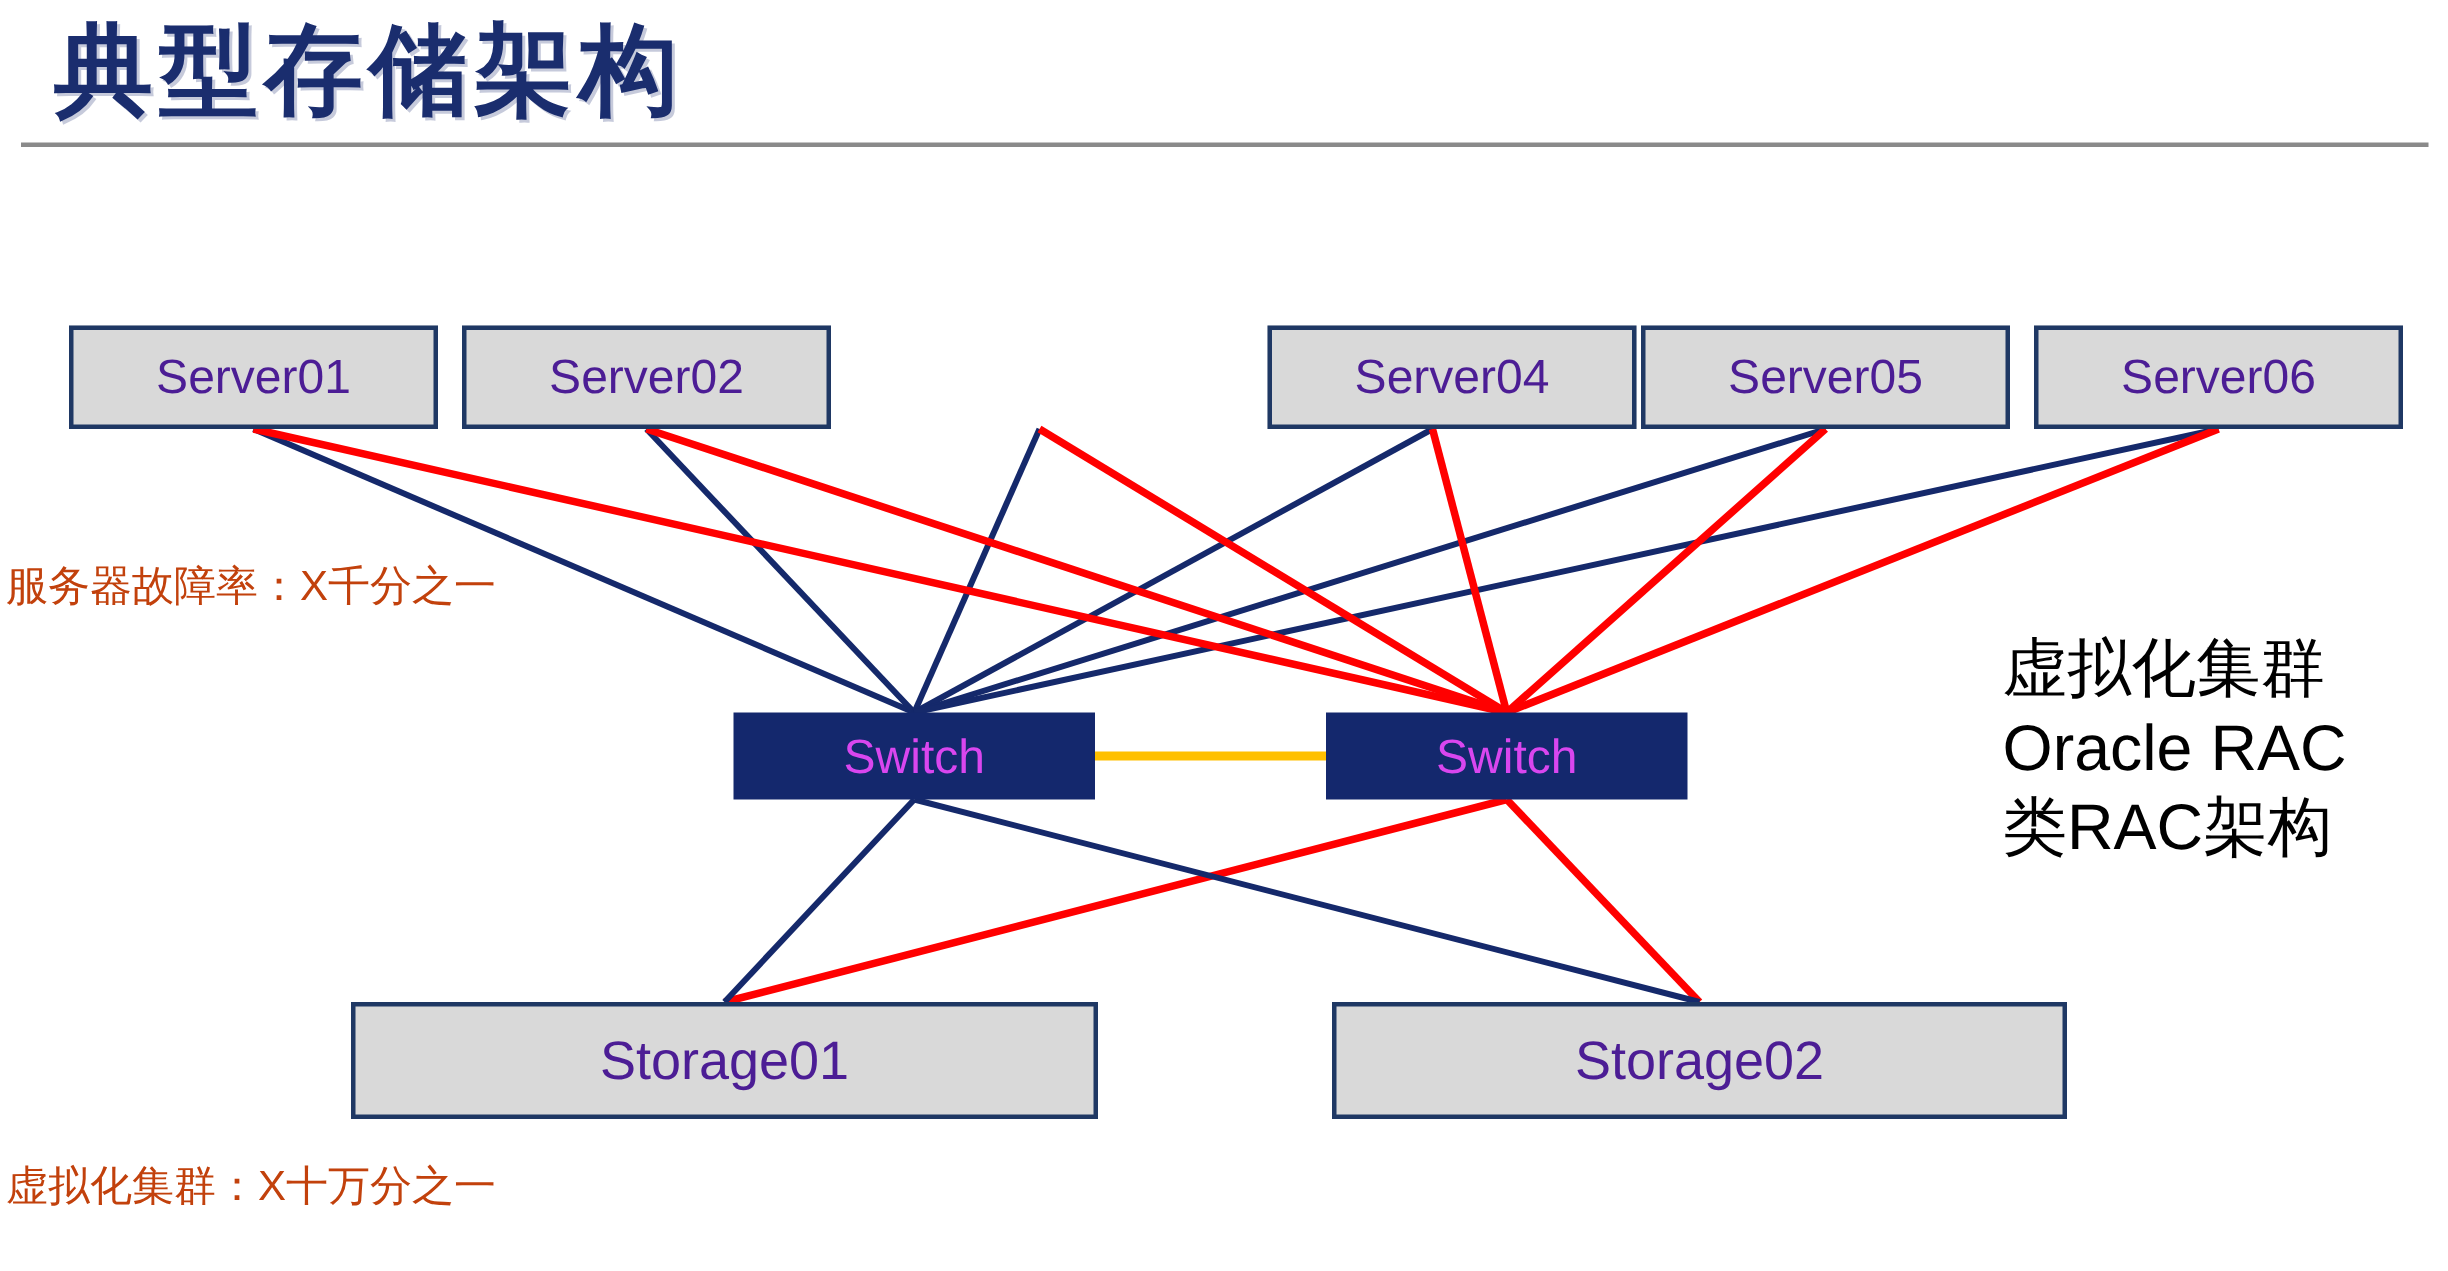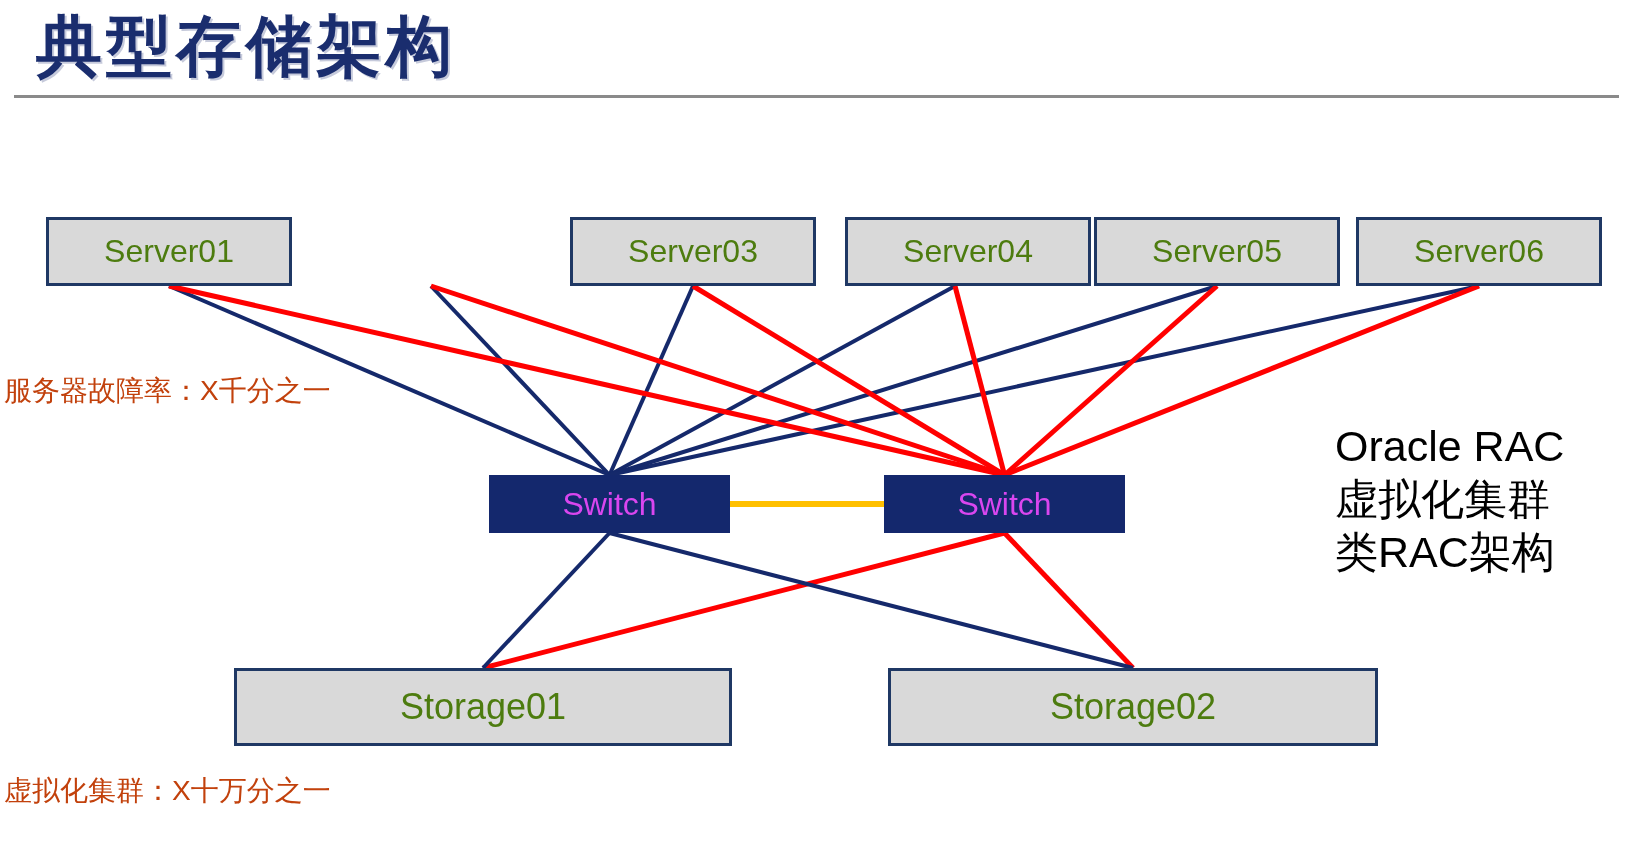--- a/index.html
+++ b/index.html
@@ -29,21 +29,21 @@
   }
 
   .node {
     position: absolute; box-sizing: border-box;
     display: flex; align-items: center; justify-content: center;
     z-index: 2; white-space: nowrap;
   }
   .gray-box {
     background: #D9D9D9;
     border: 3px solid #1F3864;
-    color: #4d7c0f;
+    color: #4c1d95;
   }
   .server { top: 217px; width: 246px; height: 69px; font-size: 32px; }
   #server-1 { left: 46px; }  #server-2 { left: 308px; }
   #server-3 { left: 570px; } #server-4 { left: 832px; margin-left: 13px; }
   #server-5 { left: 1094px; } #server-6 { left: 1356px; }
 
   .switch {
     top: 475px; width: 241px; height: 58px;
     background: #14286D; color: #d946ef; font-size: 32px;
   }
@@ -89,34 +89,34 @@
       <line x1="1217" y1="286" x2="1004.5" y2="475" stroke="#FF0000" stroke-width="5"></line>
       <line x1="1479" y1="286" x2="1004.5" y2="475" stroke="#FF0000" stroke-width="5"></line>
       <line x1="1004.5" y1="533" x2="483" y2="668" stroke="#FF0000" stroke-width="5"></line>
       <line x1="1004.5" y1="533" x2="1133" y2="668" stroke="#FF0000" stroke-width="5"></line>
       <line x1="609.5" y1="533" x2="483" y2="668" stroke="#15296B" stroke-width="4"></line>
       <line x1="609.5" y1="533" x2="1133" y2="668" stroke="#15296B" stroke-width="4"></line>
       <line x1="730" y1="504" x2="884" y2="504" stroke="#FFC000" stroke-width="6"></line>
     </svg>
 
   <div class="node gray-box server" id="server-1">Server01</div>
-  <div class="node gray-box server" id="server-3">Server03</div>
+  <div class="node gray-box server" id="server-2">Server02</div>
   <div class="node gray-box server" id="server-4">Server04</div>
   <div class="node gray-box server" id="server-5">Server05</div>
   <div class="node gray-box server" id="server-6">Server06</div>
 
   <div class="note" id="server-failure-note">服务器故障率：X千分之一</div>
 
   <div class="node switch" id="switch-left">Switch</div>
   <div class="node switch" id="switch-right">Switch</div>
 
   <div class="node gray-box storage" id="storage-1">Storage01</div>
   <div class="node gray-box storage" id="storage-2">Storage02</div>
 
   <div class="note" id="storage-failure-note">虚拟化集群：X十万分之一</div>
 
   <div class="side-note">
+    <div>虚拟化集群</div>
     <div>Oracle RAC</div>
-    <div>虚拟化集群</div>
     <div>类RAC架构</div>
   </div>
 
 </div>
 
 </body></html>

